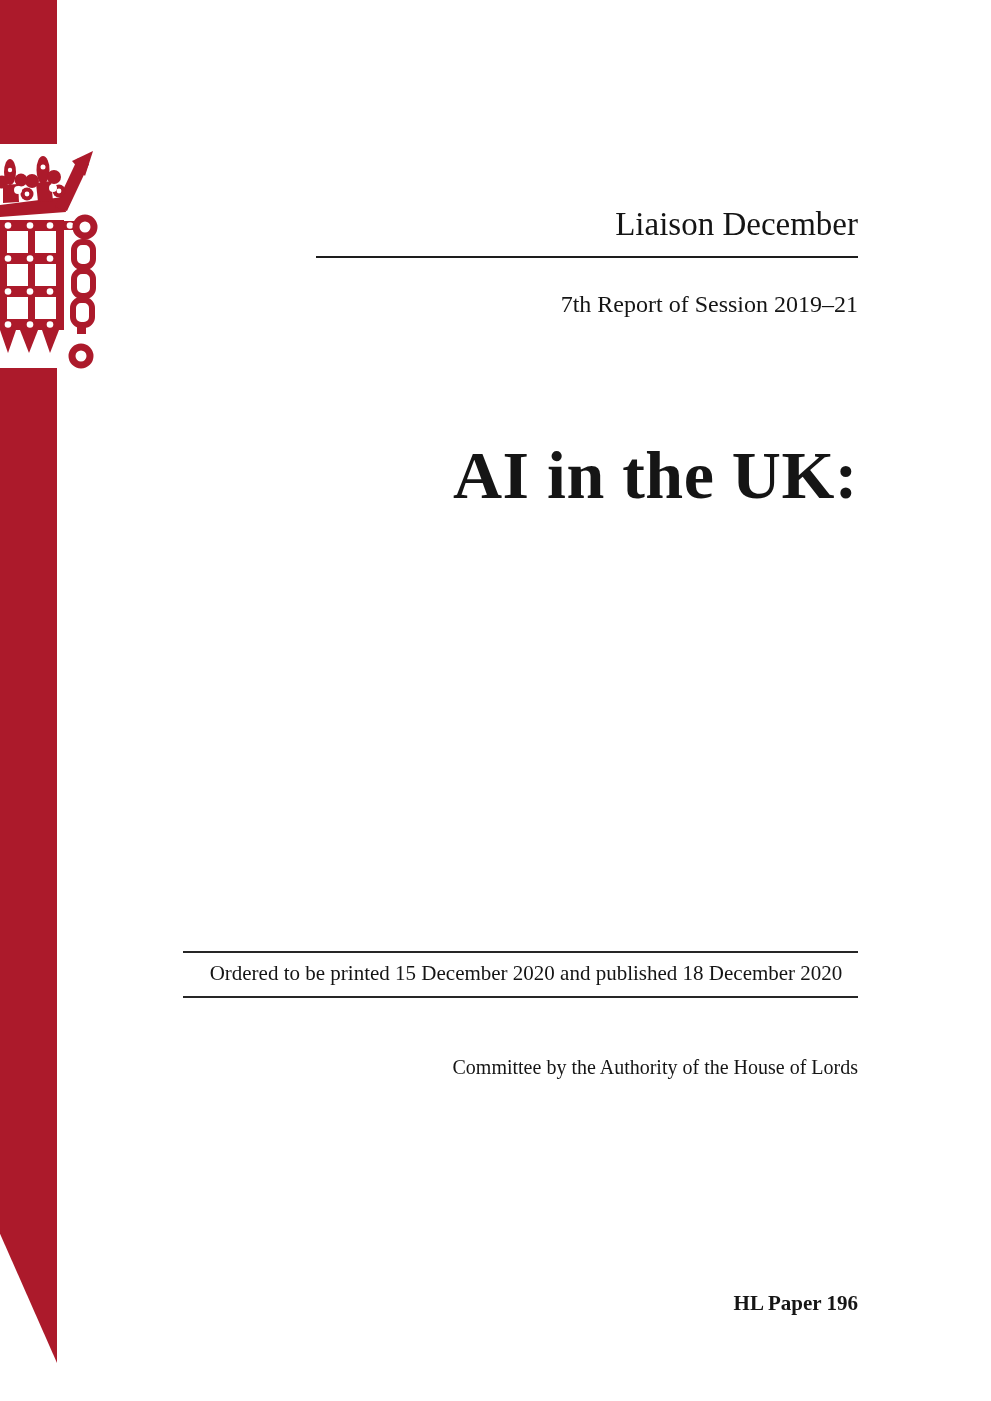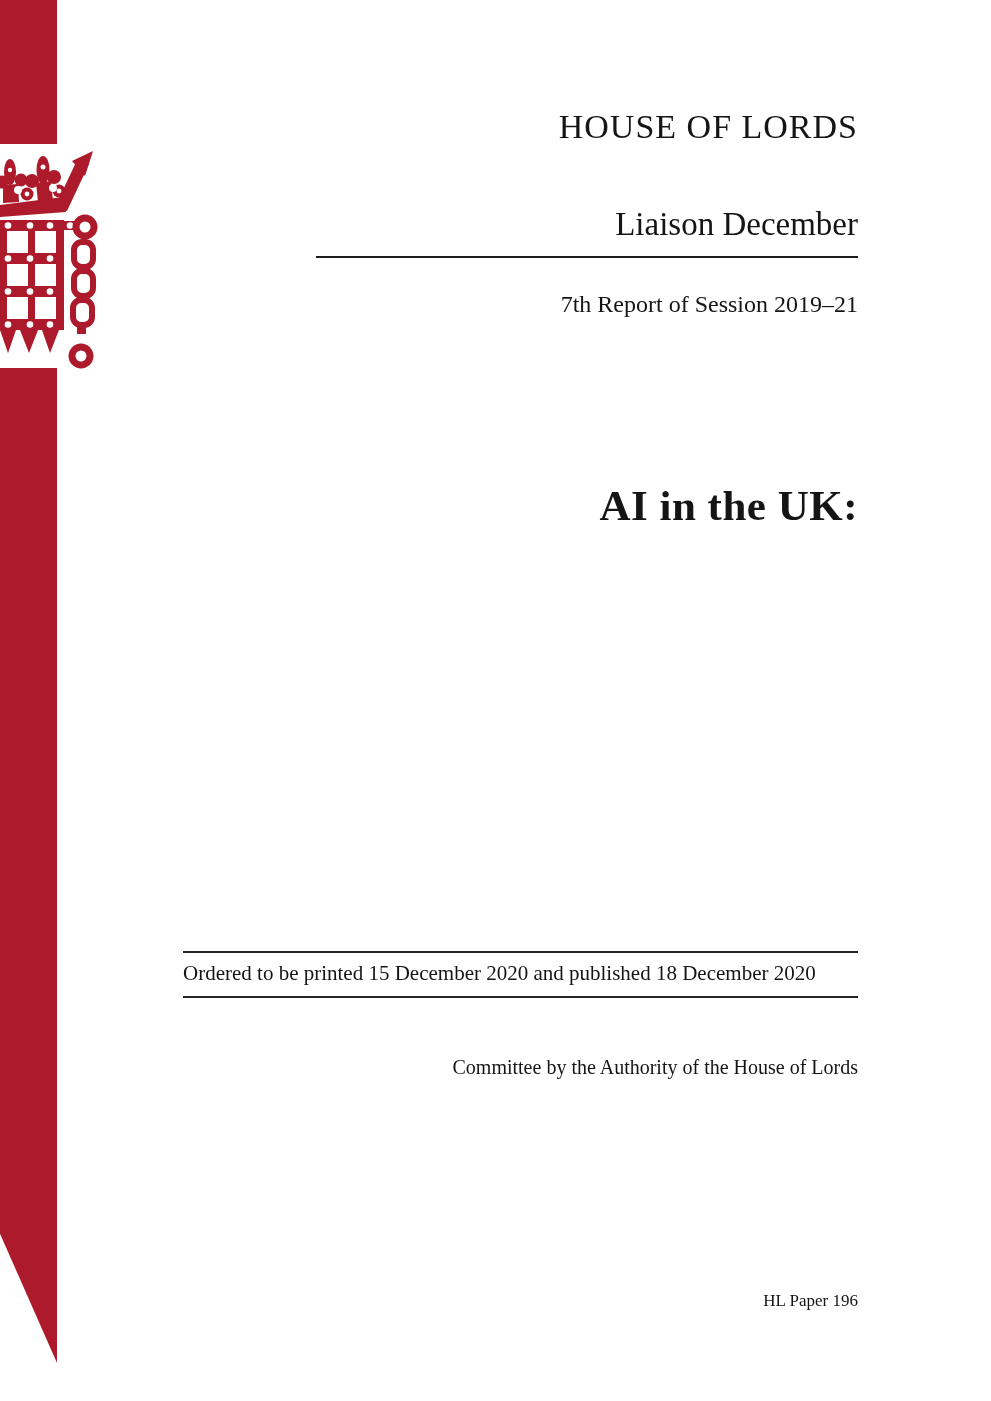--- a/index.html
+++ b/index.html
@@ -32,37 +32,37 @@
   
   .txt { position: absolute; right: 133px; text-align: right; white-space: nowrap; }
   .institution { top: 108px; font-size: 34px; letter-spacing: 1px; }
   .committee   { top: 206px; font-size: 33px; }
   .session     { top: 291px; font-size: 24px; }
   .rule-committee {
     position: absolute; left: 316px; right: 133px; top: 256px;
     height: 2px; background: #1d1d1d;
   }
   .report-title {
-    position: absolute; right: 133px; top: 469px;
+    position: absolute; right: 133px; top: 438px;
     text-align: center;
-    font-size: 43px; font-weight: bold; line-height: 74px;
+    font-size: 68px; font-weight: bold; line-height: 74px;
     letter-spacing: 0.5px;
   }
   .rule-ordered-top, .rule-ordered-bottom {
     position: absolute; left: 183px; right: 133px;
     height: 2px; background: #262626;
   }
   .rule-ordered-top { top: 951px; }
   .rule-ordered-bottom { top: 996px; }
   .ordered {
     position: absolute; left: 183px; right: 122px; top: 961px;
-    text-align: left; font-size: 21px; white-space: nowrap;
+    text-align: center; font-size: 21px; white-space: nowrap;
   }
   .published { top: 1056px; font-size: 20px; }
-  .paper-no  { top: 1291px; font-size: 17px; }
+  .paper-no  { top: 1291px; font-size: 21px; font-weight: bold; }
 </style>
 </head>
 <body>
 
 <div class="page">
 
   <div class="stripe-top"></div>
   <div class="stripe-bottom"></div>
 
   <svg class="logo" viewBox="0 144 100 226" xmlns="http://www.w3.org/2000/svg" aria-hidden="true">
@@ -127,21 +127,20 @@
       <rect x="73" y="300" width="19" height="25" rx="8" stroke-width="6"></rect>
       <circle cx="81" cy="356" r="9" stroke-width="7"></circle>
     </g>
     <g fill="var(--accent)">
       <rect x="79" y="264" width="9" height="9"></rect>
       <rect x="79" y="293" width="9" height="9"></rect>
       <rect x="77" y="322" width="9" height="12"></rect>
     </g>
   </svg>
 
-  <div class="txt institution">HOUSE OF LORDS</div>
   <div class="txt committee">Liaison December</div>
   <div class="rule-committee"></div>
   <div class="txt session">7th Report of Session 2019–21</div>
 
   <div class="report-title">
     <div>AI in the UK:</div>
   </div>
 
   <div class="rule-ordered-top"></div>
   <div class="ordered">Ordered to be printed 15 December 2020 and published 18 December 2020</div>

